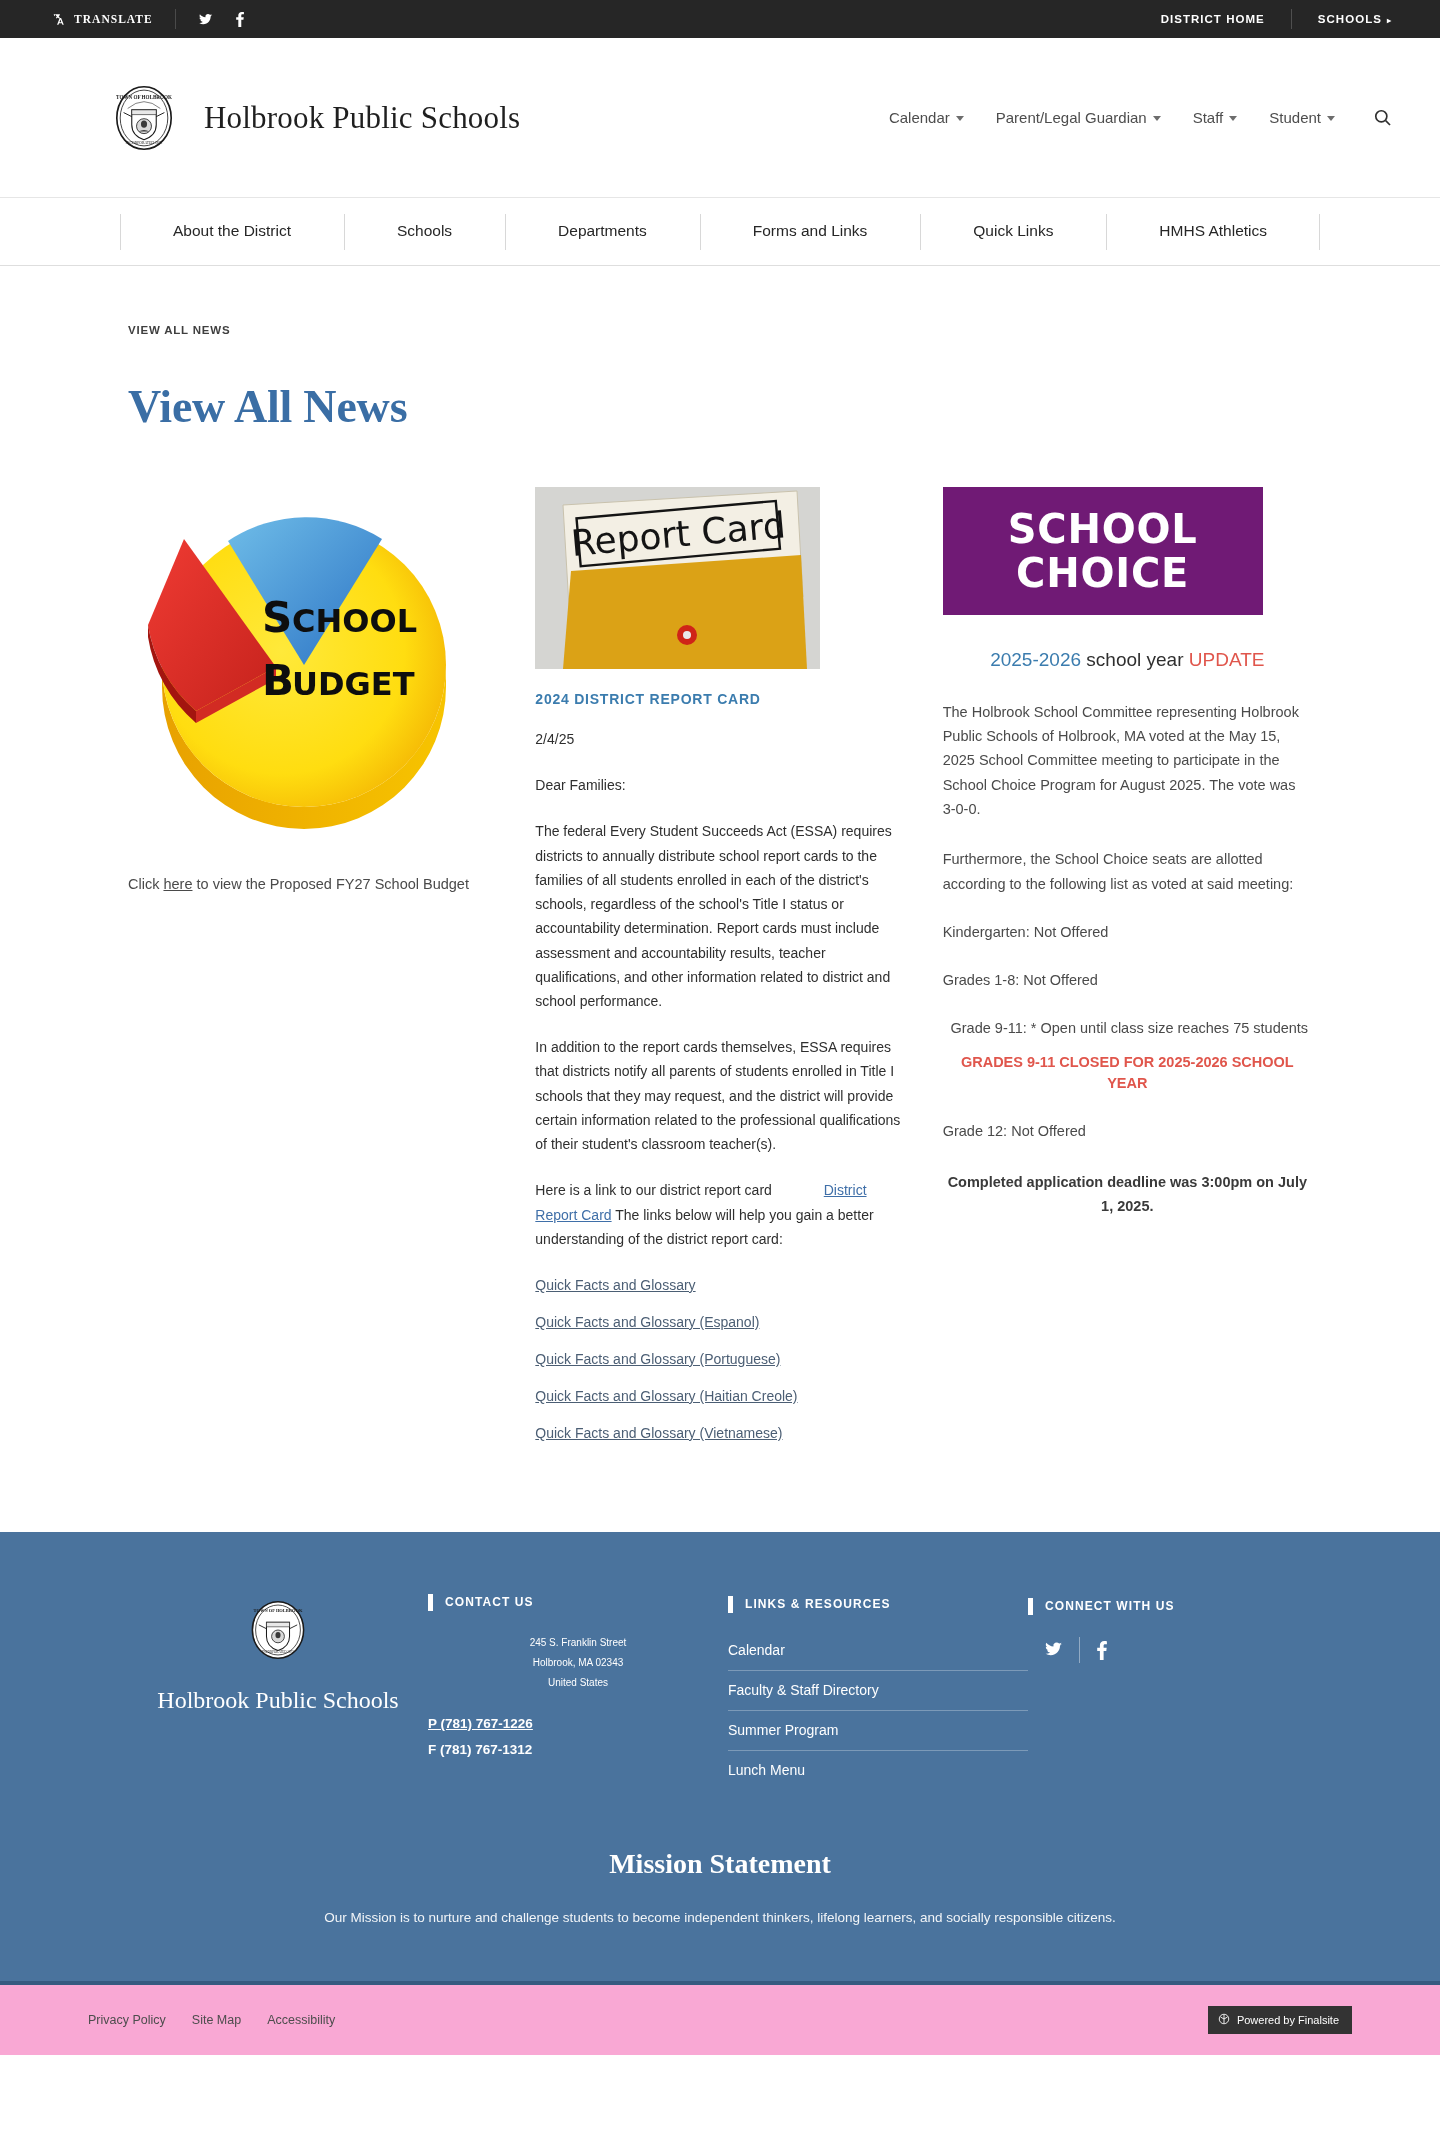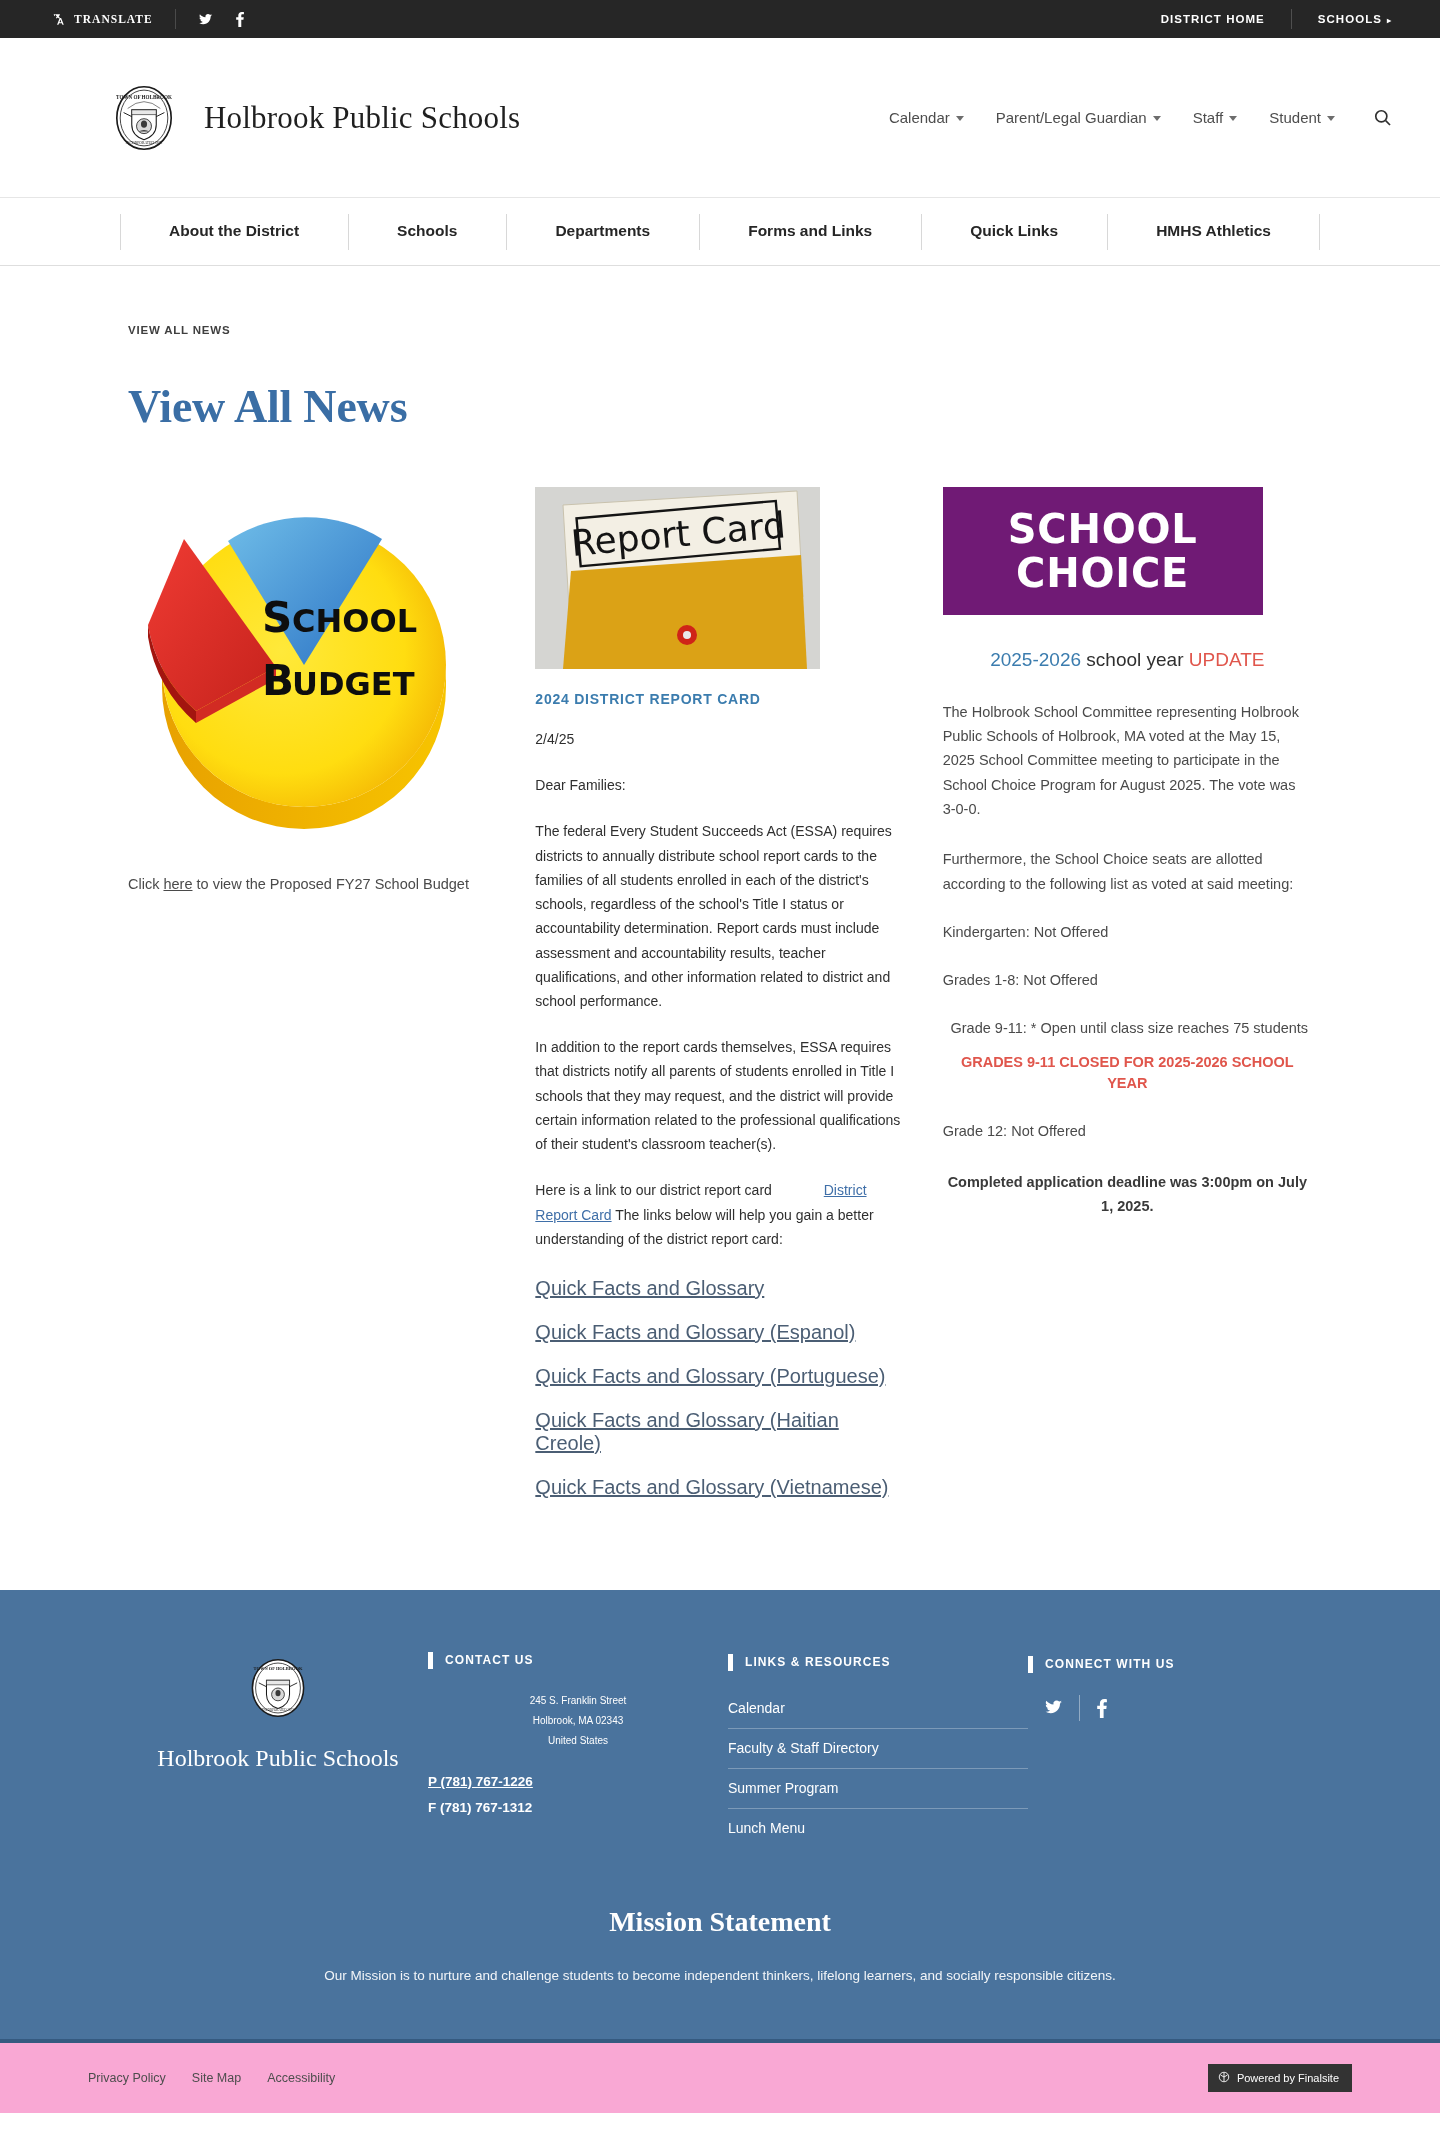--- a/index.html
+++ b/index.html
@@ -79,21 +79,21 @@
     display: flex;
     align-items: stretch;
     justify-content: center;
     padding: 0 120px;
   }
   .mainnav-inner { display: flex; align-items: stretch; width: 100%; justify-content: space-between; }
   .nav-item {
     position: relative;
     display: flex; align-items: center; justify-content: center;
     text-align: center;
-    font-size: 15.5px; font-weight: 700; color: #262626;
+    font-size: 15.5px; font-weight: 400; color: #262626;
     line-height: 1.3;
     cursor: pointer;
     padding: 0 18px;
     flex: 1 1 auto;
   }
   .nav-item::before {
     content:""; position:absolute; left:0; top:50%; transform:translateY(-50%);
     width:1px; height:36px; background:#d8d8d8;
   }
   .nav-item:last-child::after {
@@ -141,21 +141,21 @@
     font-size: 14px; font-weight: 700; color: #3b7cae;
     letter-spacing: 0.055em; text-transform: uppercase;
     margin-top: 22px; cursor: pointer;
   }
   .body-serifish { font-size: 14px; line-height: 1.73; color: #2f2f2f; font-family: "Liberation Sans", sans-serif; }
   .body-serifish p { margin-top: 22px; }
   .body-serifish p:first-child { margin-top: 20px; }
   .body-serifish a { color: #3f6fa8; text-decoration: underline; margin-left: 48px; }
   .link-list { margin-top: 26px; }
   .link-list a {
-    display: block; font-size: 20px; color: #4b5e74;
+    display: block; font-size: 14px; color: #4b5e74;
     text-decoration: underline; margin-bottom: 21px;
   }
 
   
   .sc-banner {
     width: 320px; height: 128px; background: #701a75;
     display:flex; flex-direction:column; align-items:center; justify-content:center;
     gap: 2px;
   }
   .sc-banner span {

